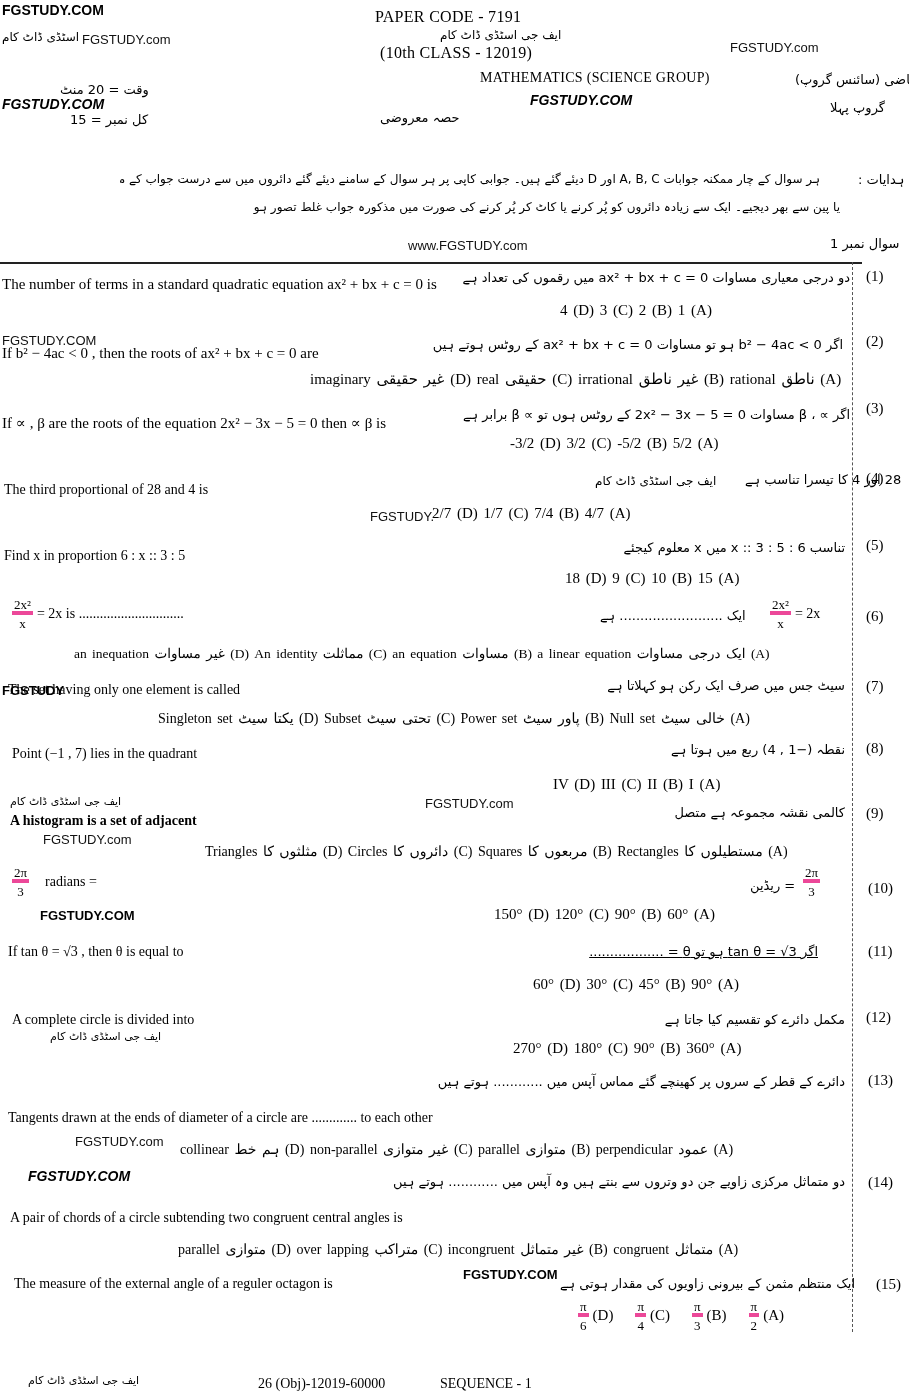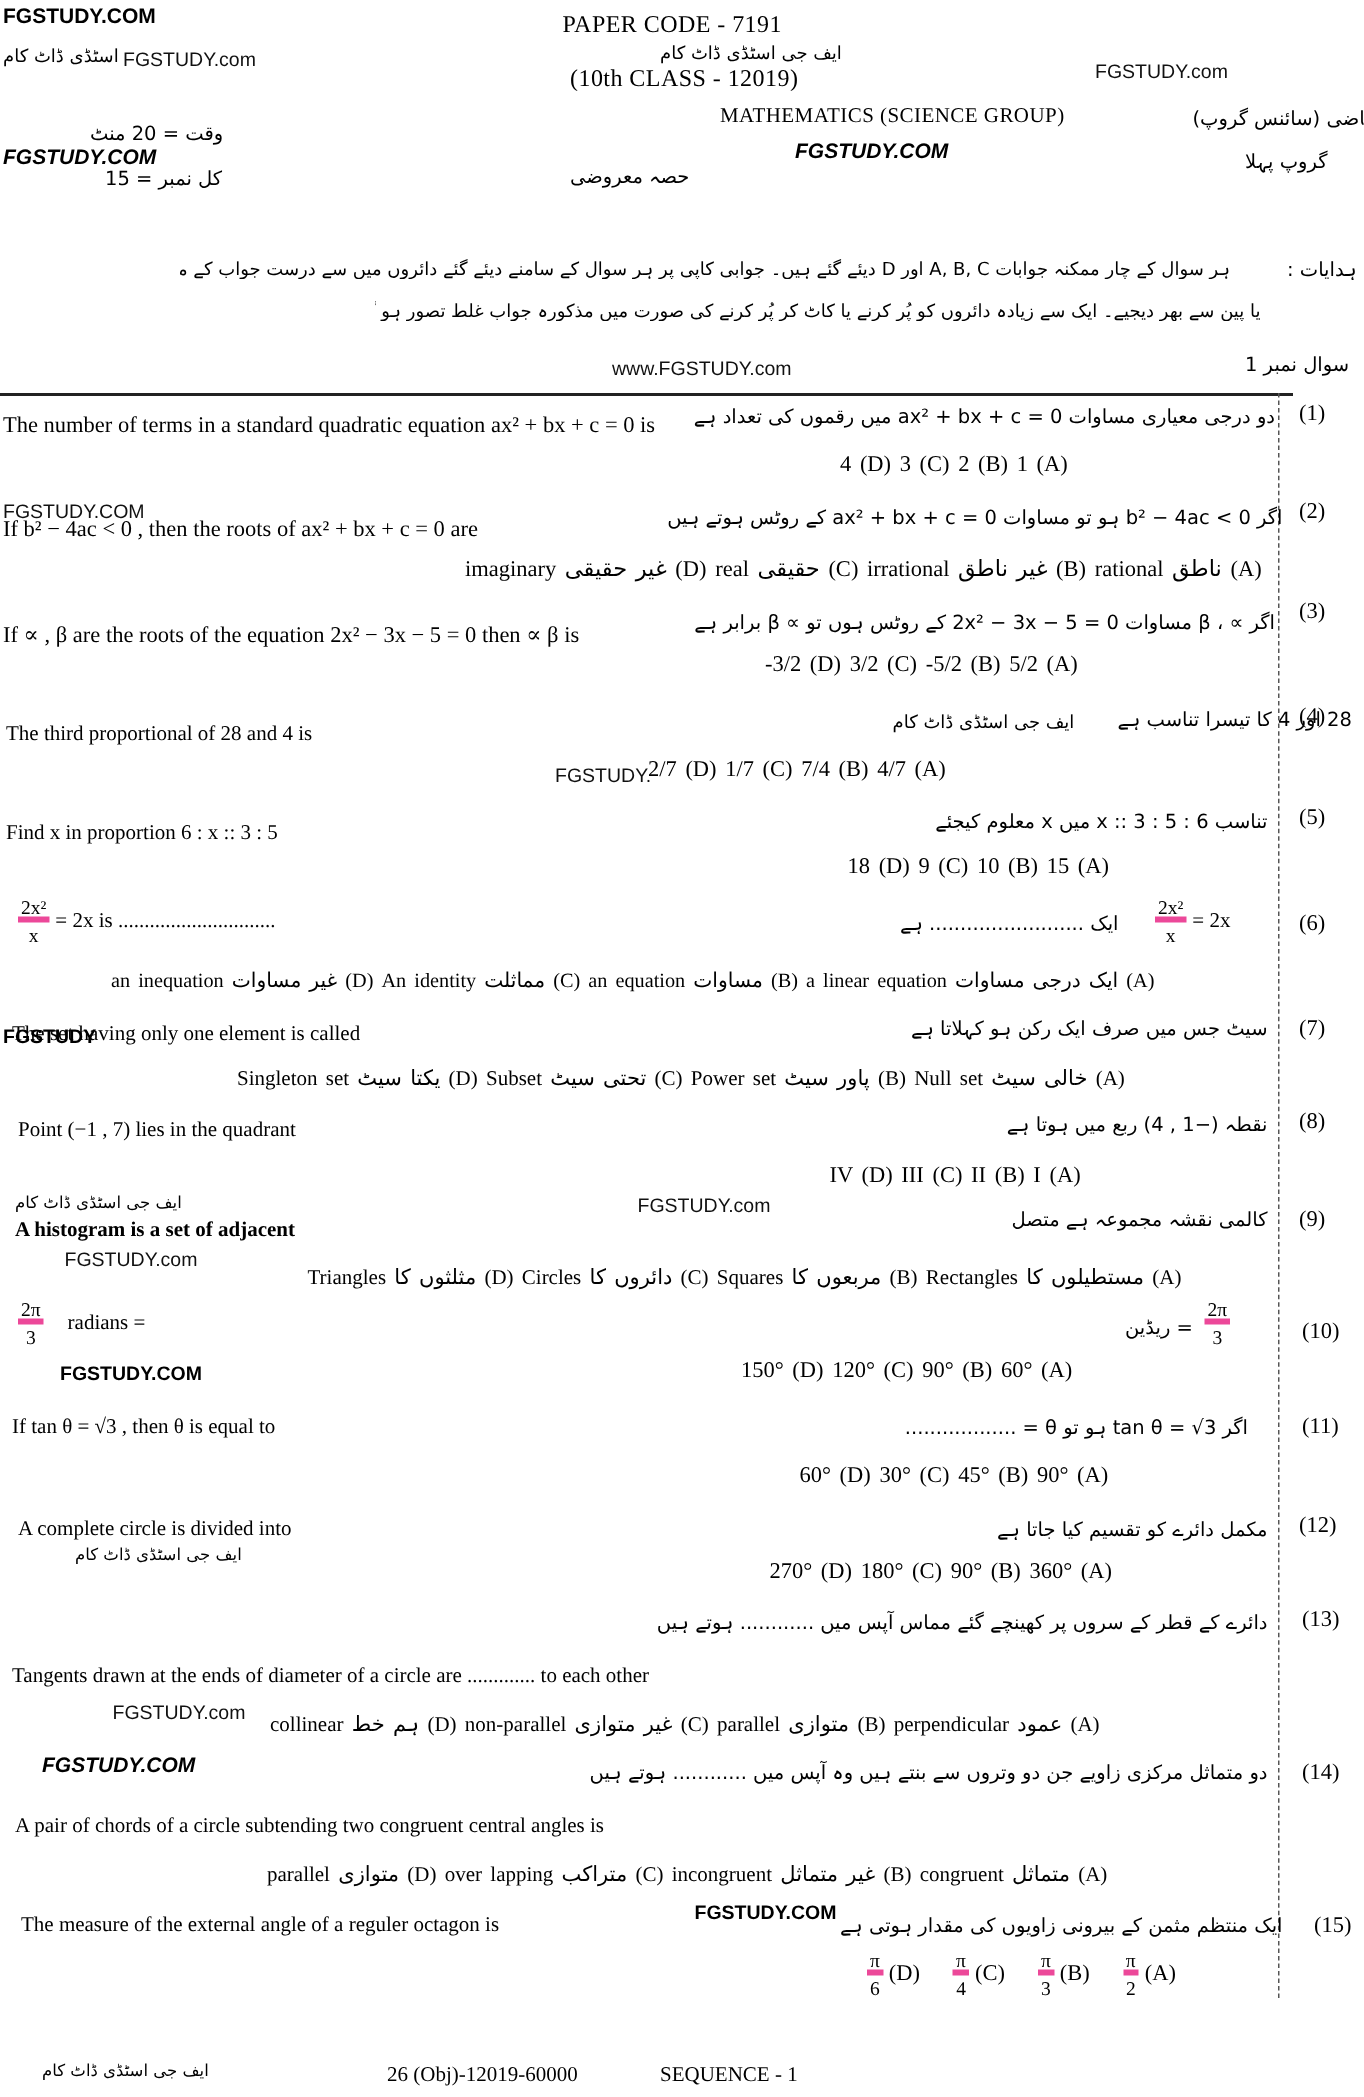--- a/index.html
+++ b/index.html
@@ -55,21 +55,21 @@
   <div class="abs qnum" style="left:866px;top:268px;">(1)</div>
   <div class="abs serif" style="left:2px;top:276px;">The number of terms in a standard quadratic equation  ax² + bx + c = 0  is</div>
   <div class="abs urdu" style="left:505px;top:270px;width:345px;">دو درجی معیاری مساوات ax² + bx + c = 0 میں رقموں کی تعداد ہے</div>
   <div class="abs opts" style="left:560px;top:302px;">4 (D)    3 (C)    2 (B)    1 (A)</div>
 </div>
 
 <div>
   <div class="abs wm" style="left:2px;top:333px;">FGSTUDY.COM</div>
   <div class="abs qnum" style="left:866px;top:333px;">(2)</div>
   <div class="abs serif" style="left:2px;top:345px;">If b² − 4ac &lt; 0 , then the roots of  ax² + bx + c = 0  are</div>
-  <div class="abs urdu" style="left:430px;top:337px;width:425px;">اگر b² − 4ac &lt; 0 ہو تو مساوات ax² + bx + c = 0 کے روٹس ہوتے ہیں</div>
+  <div class="abs urdu" style="left:418px;top:337px;width:425px;">اگر b² − 4ac &lt; 0 ہو تو مساوات ax² + bx + c = 0 کے روٹس ہوتے ہیں</div>
   <div class="abs opts" style="left:310px;top:370px;">imaginary غیر حقیقی (D)    real حقیقی (C)    irrational غیر ناطق (B)    rational ناطق (A)</div>
 </div>
 
 <div>
   <div class="abs qnum" style="left:866px;top:400px;">(3)</div>
   <div class="abs serif" style="left:2px;top:414px;">If ∝ , β are the roots of the equation  2x² − 3x − 5 = 0  then ∝ β  is</div>
   <div class="abs urdu" style="left:455px;top:407px;width:395px;">اگر ∝ ، β مساوات 2x² − 3x − 5 = 0 کے روٹس ہوں تو ∝ β برابر ہے</div>
   <div class="abs opts" style="left:510px;top:435px;">-3/2 (D)    3/2 (C)    -5/2 (B)    5/2 (A)</div>
 </div>
 
@@ -138,21 +138,21 @@
   <div class="abs" style="left:803px;top:866px;">
     <span class="frac"><span class="num">2π</span><span class="den">3</span></span>
   </div>
   <div class="abs wm-bold" style="left:40px;top:908px;font-size:13px;">FGSTUDY.COM</div>
   <div class="abs opts" style="left:494px;top:906px;">150° (D)    120° (C)    90° (B)    60° (A)</div>
 </div>
 
 <div>
   <div class="abs qnum" style="left:868px;top:943px;">(11)</div>
   <div class="abs serif" style="left:8px;top:944px;font-size:14px;">If tan θ = √3 , then θ is equal to</div>
-  <div class="abs urdu" style="left:562px;top:944px;width:270px;">اگر tan θ = √3 ہو تو θ = ..................</div>
+  <div class="abs urdu" style="left:548px;top:944px;width:270px;text-decoration:underline;">اگر tan θ = √3 ہو تو θ = ..................</div>
   <div class="abs opts" style="left:533px;top:976px;">60° (D)    30° (C)    45° (B)    90° (A)</div>
 </div>
 
 <div>
   <div class="abs qnum" style="left:866px;top:1009px;">(12)</div>
   <div class="abs serif" style="left:12px;top:1012px;font-size:14px;">A complete circle is divided into</div>
   <div class="abs urdu" style="left:50px;top:1030px;font-size:11px;">ایف جی اسٹڈی ڈاٹ کام</div>
   <div class="abs urdu" style="left:700px;top:1012px;width:145px;">مکمل دائرے کو تقسیم کیا جاتا ہے</div>
   <div class="abs opts" style="left:513px;top:1040px;">270° (D)    180° (C)    90° (B)    360° (A)</div>
 </div>

